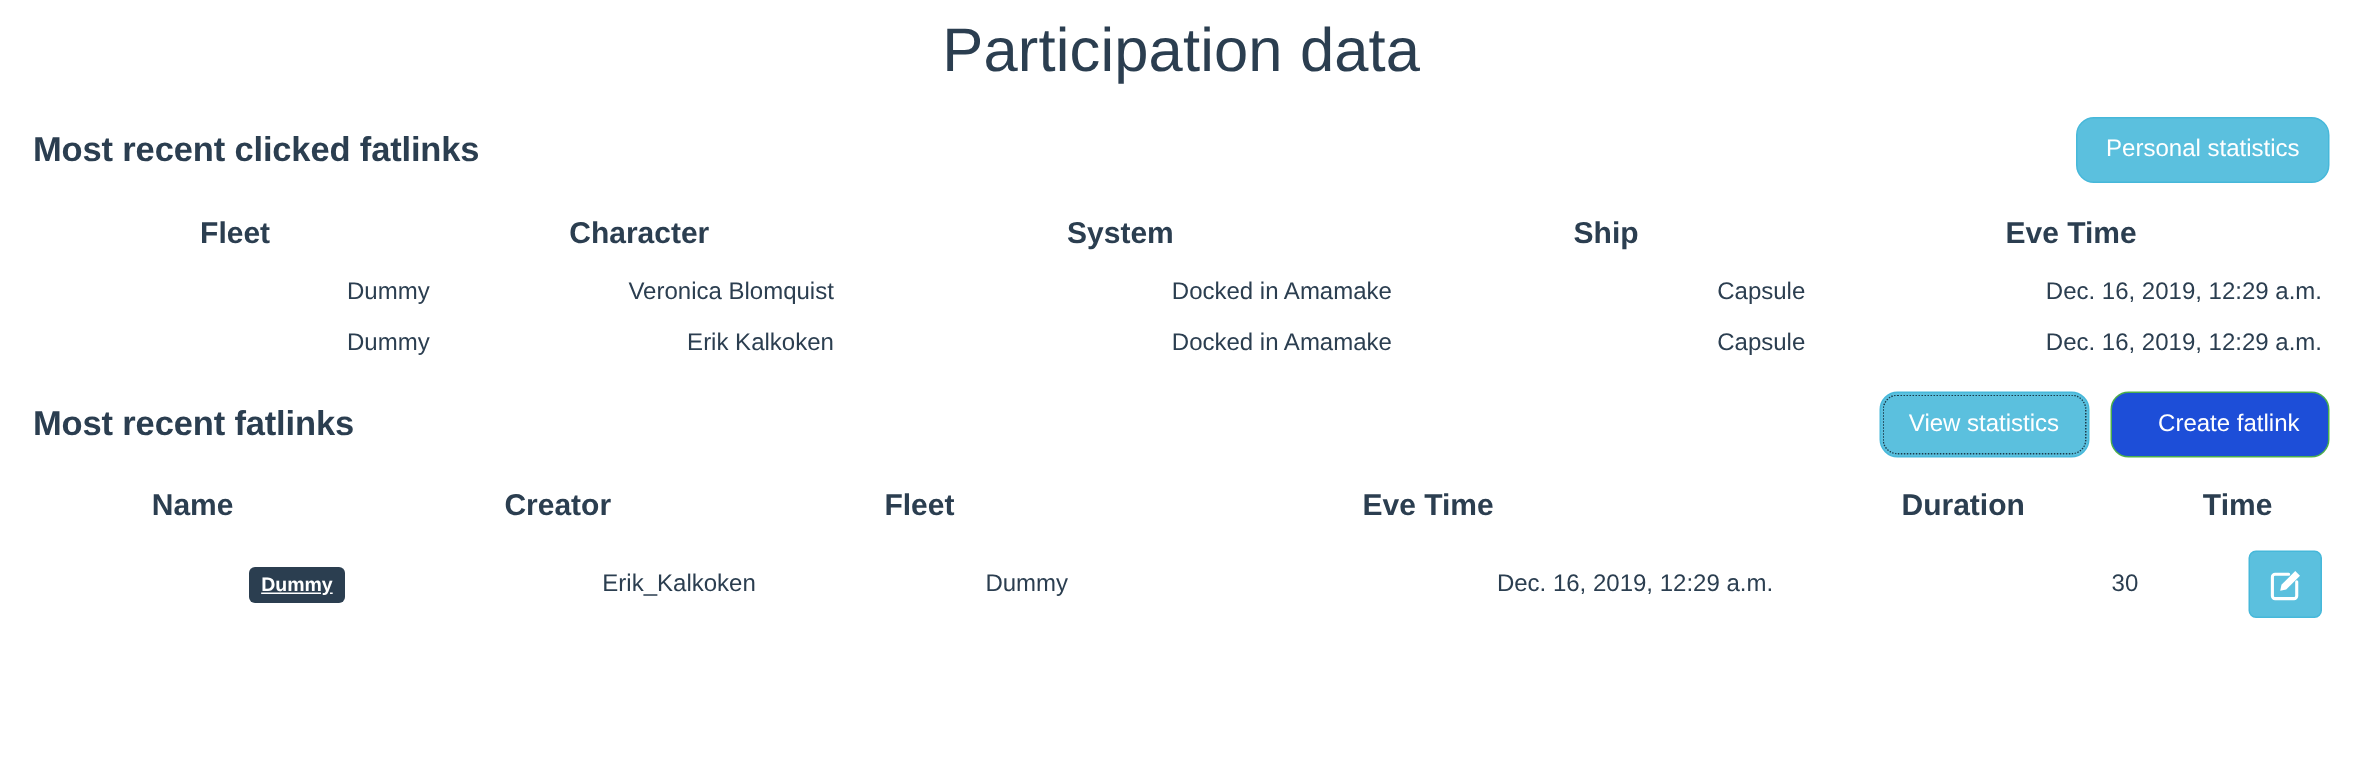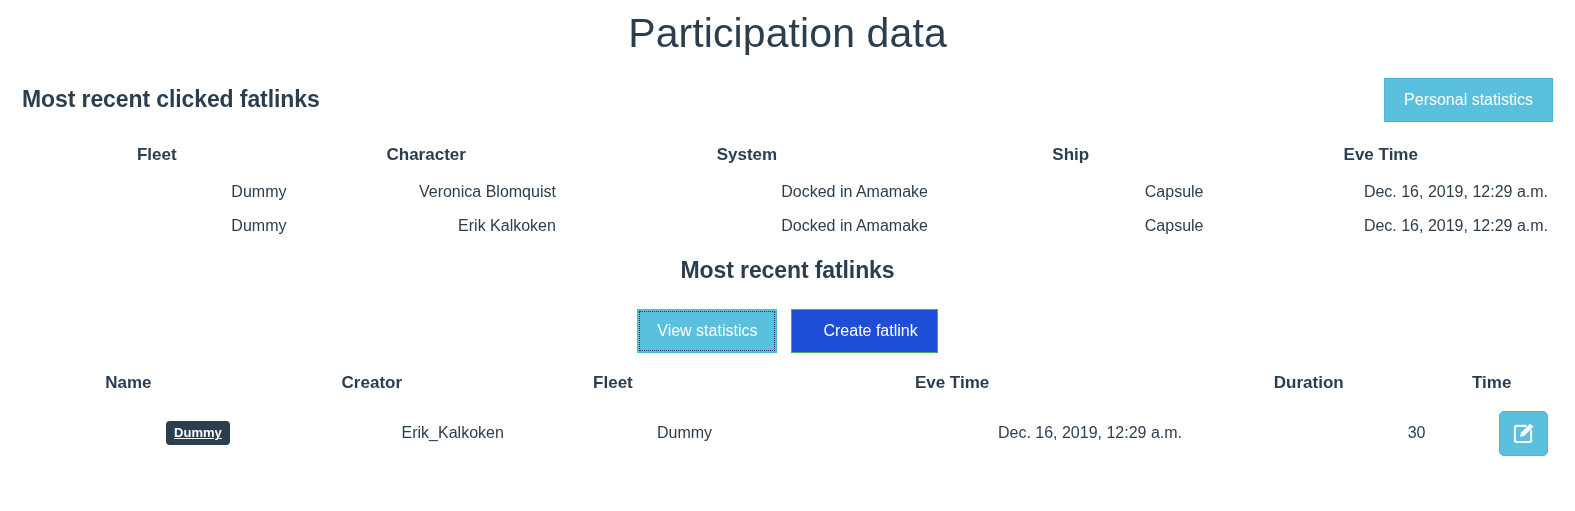--- a/index.html
+++ b/index.html
@@ -64,21 +64,21 @@
   .btn {
     display: inline-flex;
     align-items: center;
     justify-content: center;
     font-family: "Liberation Sans", sans-serif;
     font-size: 16px;
     font-weight: 400;
     line-height: 1;
     color: #ffffff;
     border: 1px solid transparent;
-    border-radius: 0;
+    border-radius: 12px;
     padding: 13px 19px;
     cursor: pointer;
     white-space: nowrap;
     text-decoration: none;
   }
   .btn-info {
     background-color: #5bc0de;
     border-color: #46b8da;
   }
   .btn-success {
@@ -91,21 +91,21 @@
     outline-offset: -3px;
   }
 
   
   table.data-table {
     width: 100%;
     border-collapse: collapse;
     table-layout: fixed;
   }
   table.data-table th {
-    font-size: 17px;
+    font-size: 20px;
     font-weight: 700;
     color: #2b3e50;
     text-align: center;
     padding: 10px 5px;
     vertical-align: bottom;
     border: none;
   }
   table.data-table td {
     font-size: 16px;
     font-weight: 400;
@@ -158,21 +158,21 @@
     background-color: #5bc0de;
     border: 1px solid #46b8da;
     border-radius: 5px;
     cursor: pointer;
     padding: 0;
   }
   .btn-edit svg { display: block; }
 
   
   .sec-1-head { margin-top: 18px; }
-  .sec-2-head { margin-top: 14px; flex-direction: column; }
+  .sec-2-head { margin-top: 14px; }
   .table-wrap-1 { margin-top: 12px; }
   .table-wrap-2 { margin-top: 10px; }
 </style>
 </head>
 <body>
 
 <div class="page">
 
   <h1 class="page-title">Participation data</h1>
 

